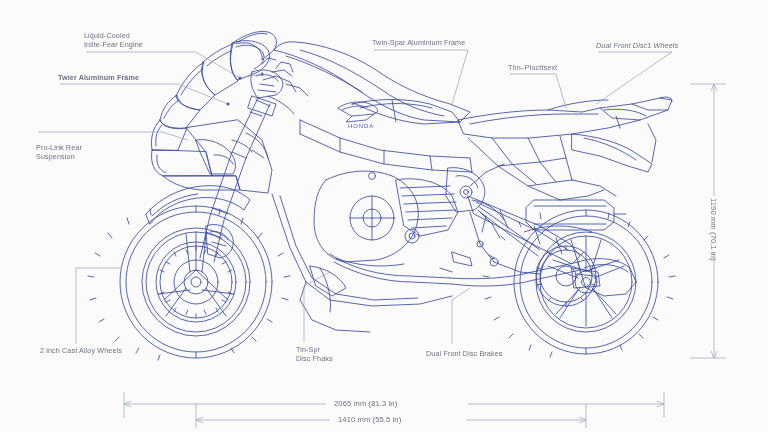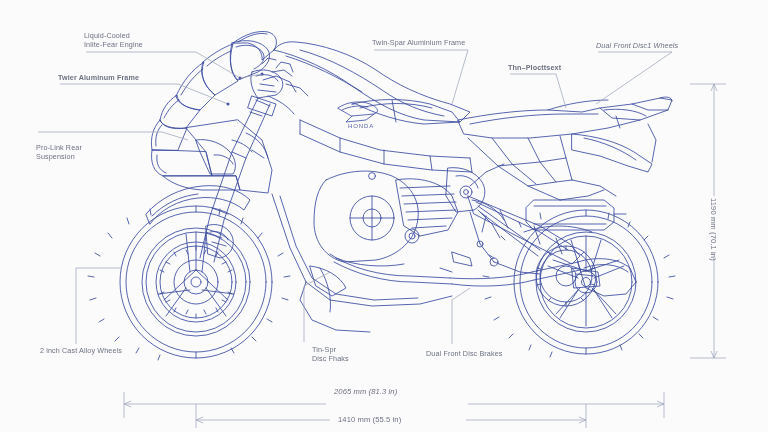--- a/index.html
+++ b/index.html
@@ -317,24 +317,24 @@
       <path d="M714 358 L711 351 M714 358 L717 351"></path>
     </g>
   </svg>
 
   <div class="lbl" style="left:84px;top:31px;">Liquid-Cooled
 Inlite-Fear Engine</div>
   <div class="lbl" style="left:58px;top:73px;font-weight:bold;">Twier Aluminum Frame</div>
   <div class="lbl" style="left:36px;top:111px;margin-top:32px;">Pro-Link Rear
 Suspension</div>
   <div class="lbl" style="left:372px;top:38px;text-align:center;">Twin-Spar Aluminium Frame</div>
-  <div class="lbl" style="left:508px;top:63px;font-weight:bold;">Thn–Plocttsext</div>
+  <div class="lbl" style="left:508px;top:63px;">Thn–Plocttsext</div>
   <div class="lbl" style="left:596px;top:41px;font-style:italic;">Dual Front Disc1 Wheels</div>
   <div class="lbl" style="left:40px;top:346px;">2 inch Cast Alloy Wheels</div>
-  <div class="lbl" style="left:312px;top:345px;">Tin-Spr
+  <div class="lbl" style="left:296px;top:345px;">Tin-Spr
 Disc Fhaks</div>
   <div class="lbl" style="left:426px;top:349px;">Dual Front Disc Brakes</div>
 
-  <div class="dimtxt" style="left:334px;top:387px;font-style:italic;">2065 mm (81.3 in)</div>
+  <div class="dimtxt" style="left:334px;top:399px;">2065 mm (81.3 in)</div>
   <div class="dimtxt" style="left:338px;top:415px;">1410 mm (55.5 in)</div>
   <div class="dimtxt vert" style="left:718px;top:198px;">1190 mm (70.1 in)</div>
 
 </div>
 
 </body></html>

